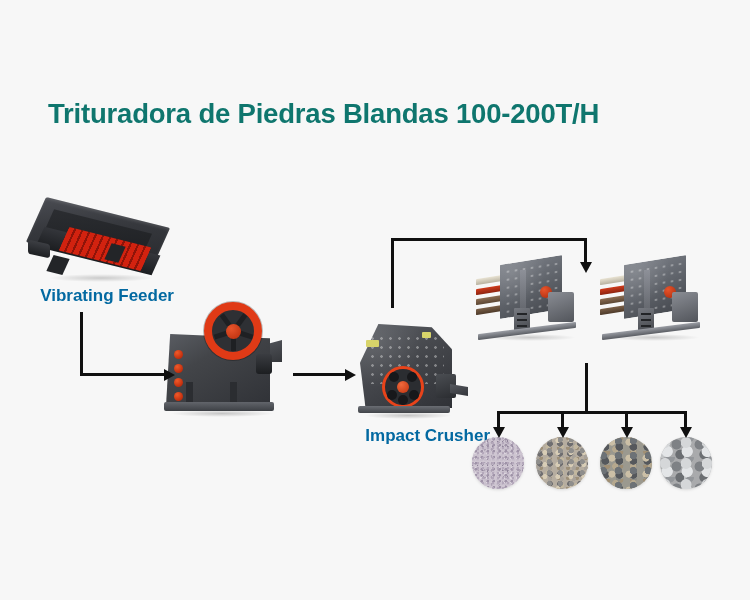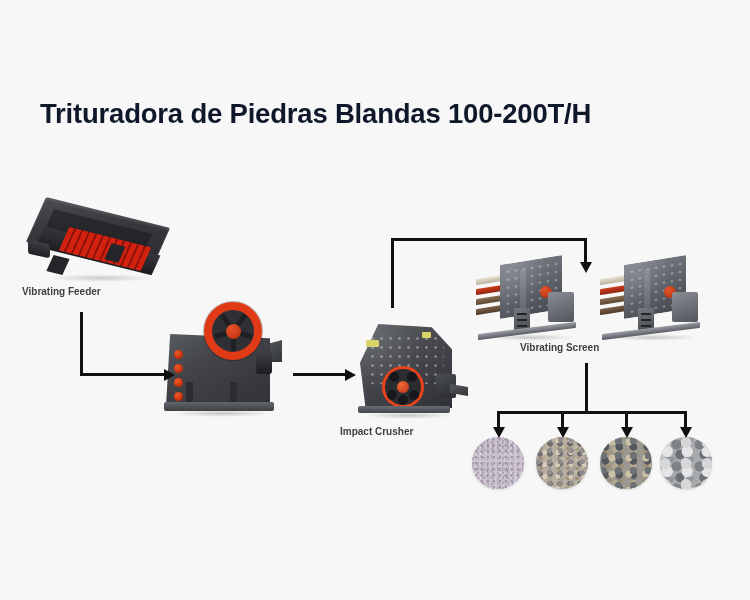--- a/index.html
+++ b/index.html
@@ -16,37 +16,37 @@
   #stage {
     position: relative;
     width: 750px;
     height: 600px;
     background: #f7f7f7;
   }
 
   
   #page-title {
     position: absolute;
-    left: 40px;
+    left: 48px;
     top: 98px;
     font-size: 27.5px;
     font-weight: bold;
-    color: #0f172a;
+    color: #0f766e;
     letter-spacing: -0.2px;
     white-space: nowrap;
   }
 
   
   .eq-label {
     position: absolute;
-    font-size: 10px;
+    font-size: 17px;
     font-weight: bold;
-    color: #404040;
+    color: #0369a1;
     white-space: nowrap;
-    text-align: left;
+    text-align: right;
   }
 
   
   .ln-h {
     position: absolute;
     background: #101010;
     height: 3px;
   }
   .ln-v {
     position: absolute;
@@ -472,21 +472,20 @@
     <div class="sc-motor-red"></div>
     <div class="sc-motor"></div>
     <div class="sc-box">
       <div class="sc-box-line" style="top:5px;"></div>
       <div class="sc-box-line" style="top:11px;"></div>
       <div class="sc-box-line" style="top:17px;"></div>
     </div>
     <div class="sc-base"></div>
   </div>
 
-  <div class="eq-label" id="lbl-screen" style="left:520px; top:342px; width:156px;">Vibrating Screen</div>
 
   <div class="agg" style="left:472px; top:437px; width:52px; height:52px;">
     <div class="agg-tex" style="background-color:#cfc6d2;
                 background-image:
                   radial-gradient(circle at 18% 22%, #b4a8bb 1.2px, transparent 1.6px),
                   radial-gradient(circle at 62% 38%, #9f93a8 1.1px, transparent 1.5px),
                   radial-gradient(circle at 38% 72%, #c9c0cd 1.3px, transparent 1.7px),
                   radial-gradient(circle at 82% 78%, #ada2b4 1px, transparent 1.4px),
                   radial-gradient(circle at 8% 62%, #8e8399 1px, transparent 1.4px),
                   radial-gradient(circle at 48% 12%, #ded7e0 1px, transparent 1.4px);

